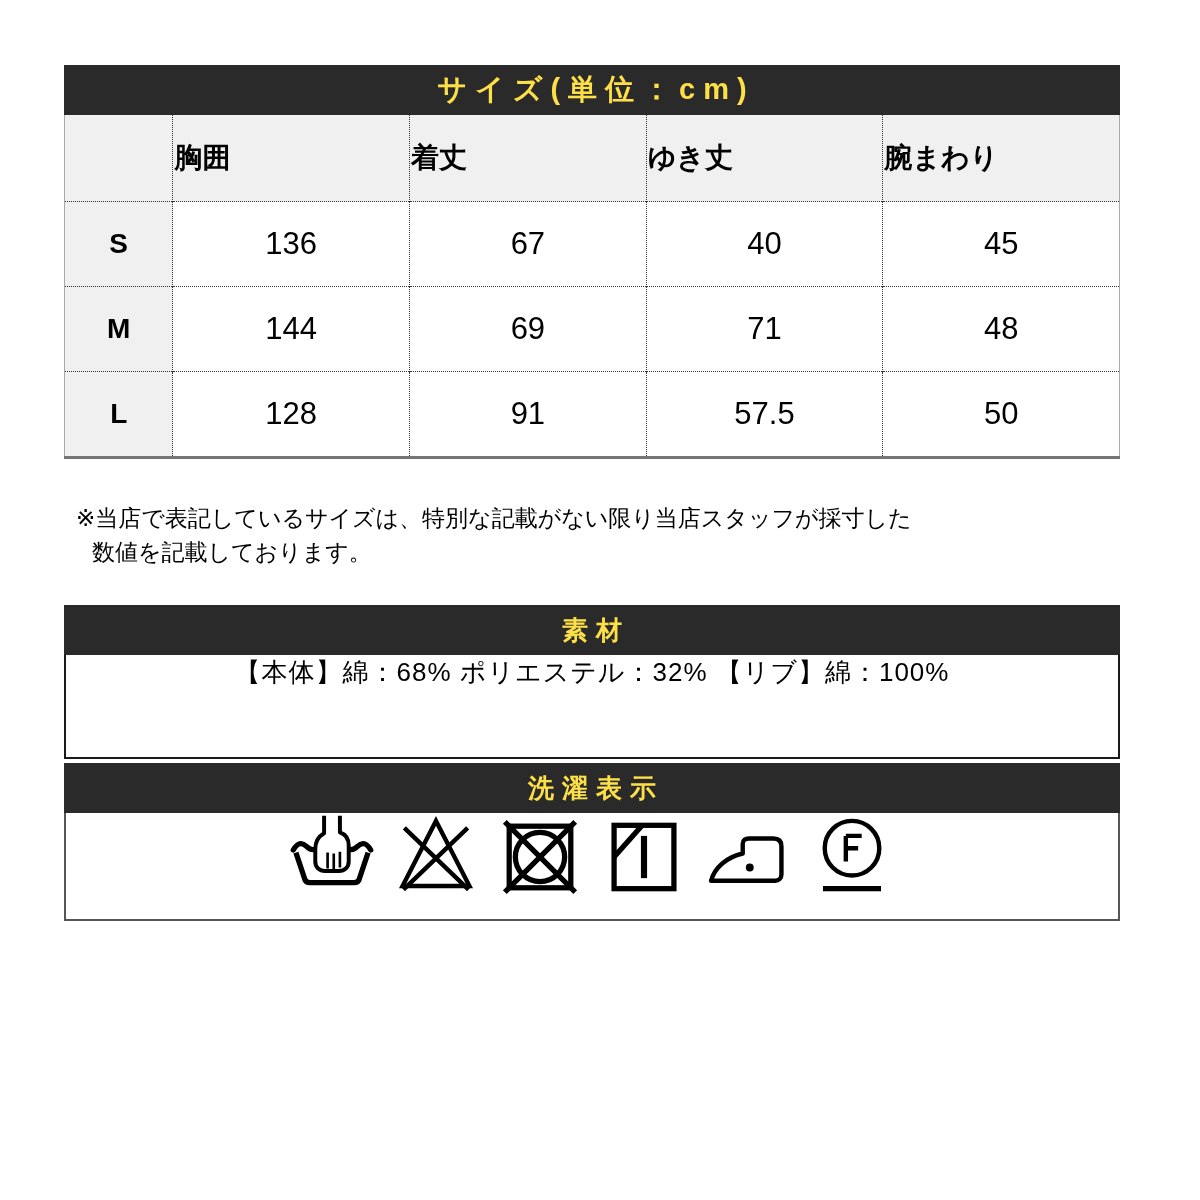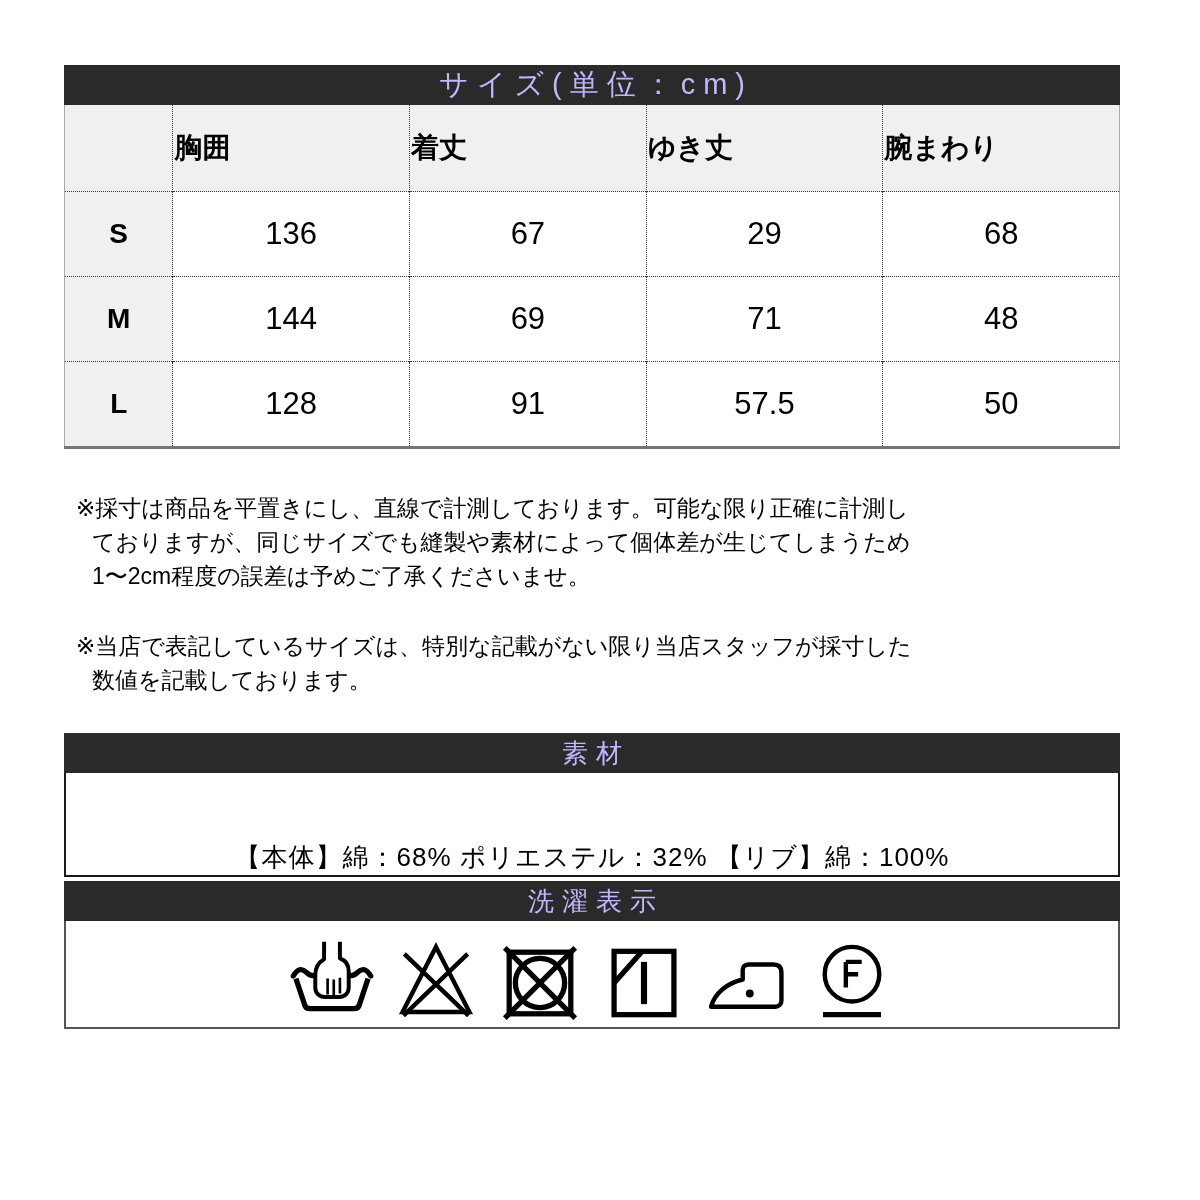--- a/index.html
+++ b/index.html
@@ -5,23 +5,23 @@
   html,body{margin:0;padding:0;}
   body{
     width:1200px;height:1200px;background:#ffffff;color:#000;
     font-family:"Liberation Sans","DejaVu Sans",sans-serif;
     overflow:hidden;
   }
   .page{width:1056px;margin-left:64px;padding-top:65px;}
 
   
   .title-bar{
-    background:#2a2a2a;color:#c4b5fd;height:40px;
+    background:#2a2a2a;color:#fde047;height:50px;
     display:flex;align-items:center;justify-content:center;
-    font-weight:normal;font-size:29px;letter-spacing:8px;text-indent:8px;
+    font-weight:bold;font-size:29px;letter-spacing:8px;text-indent:8px;
   }
   .title-bar.small{font-size:26px;}
 
   
   table.size-table{
     width:100%;border-collapse:collapse;table-layout:fixed;
     border-left:1px solid #aaaaaa;border-right:1px solid #aaaaaa;
     border-bottom:3px solid #757575;
   }
   .size-table col.c-label{width:10.4%;}
@@ -43,21 +43,21 @@
   
   .notes{margin-top:42px;padding-left:12px;width:860px;}
   .note{
     margin:0 0 36px 0;font-size:23px;line-height:34px;color:#000;
     white-space:pre-line;padding-left:16px;text-indent:-16px;
   }
 
   
   .boxed-section{}
   .boxed-section .content-box{
-    background:#ffffff;display:flex;align-items:flex-end;justify-content:center;
+    background:#ffffff;display:flex;align-items:flex-start;justify-content:center;
   }
   .material-box{border:2px solid #1a1a1a;border-top:none;height:102px;}
   .material-box p{margin:0;font-size:26px;letter-spacing:1px;}
   .laundry-box{border:2px solid #555555;border-top:none;height:106px;gap:16px;}
   .laundry-box svg{display:block;}
   .laundry-section{margin-top:4px;}
 </style>
 </head>
 <body>
 
@@ -82,45 +82,42 @@
           <th>着丈</th>
           <th>ゆき丈</th>
           <th>腕まわり</th>
         </tr>
       </thead>
       <tbody>
         <tr>
           <th class="size-label">S</th>
           <td>136</td>
           <td>67</td>
-          <td>29</td>
-          <td>68</td>
+          <td>40</td>
+          <td>45</td>
         </tr>
         <tr>
           <th class="size-label">M</th>
           <td>144</td>
           <td>69</td>
           <td>71</td>
           <td>48</td>
         </tr>
         <tr>
           <th class="size-label">L</th>
           <td>128</td>
           <td>91</td>
           <td>57.5</td>
           <td>50</td>
         </tr>
       </tbody>
     </table>
   </section>
 
   <div class="notes">
-    <p class="note">※採寸は商品を平置きにし、直線で計測しております。可能な限り正確に計測し
-ておりますが、同じサイズでも縫製や素材によって個体差が生じてしまうため
-1〜2cm程度の誤差は予めご了承くださいませ。</p>
     <p class="note">※当店で表記しているサイズは、特別な記載がない限り当店スタッフが採寸した
 数値を記載しております。</p>
   </div>
 
   <section class="boxed-section">
     <div class="title-bar small">
       <span>素材</span>
     </div>
     <div class="content-box material-box">
       <p>【本体】綿：68% ポリエステル：32% 【リブ】綿：100%</p>

